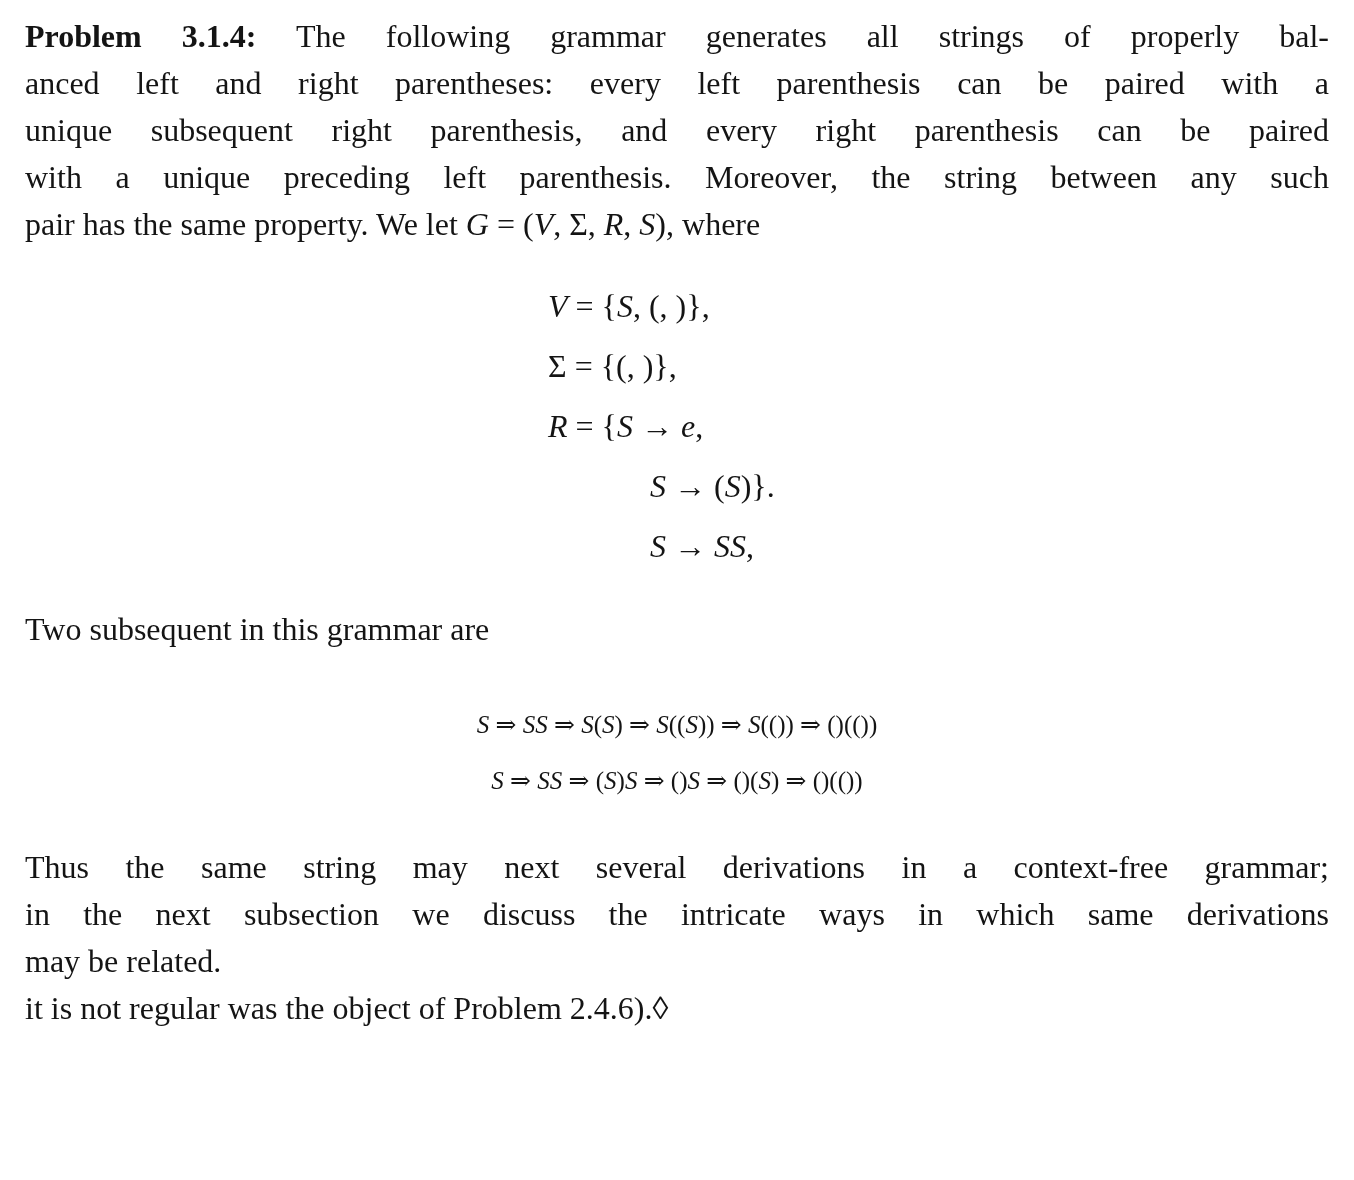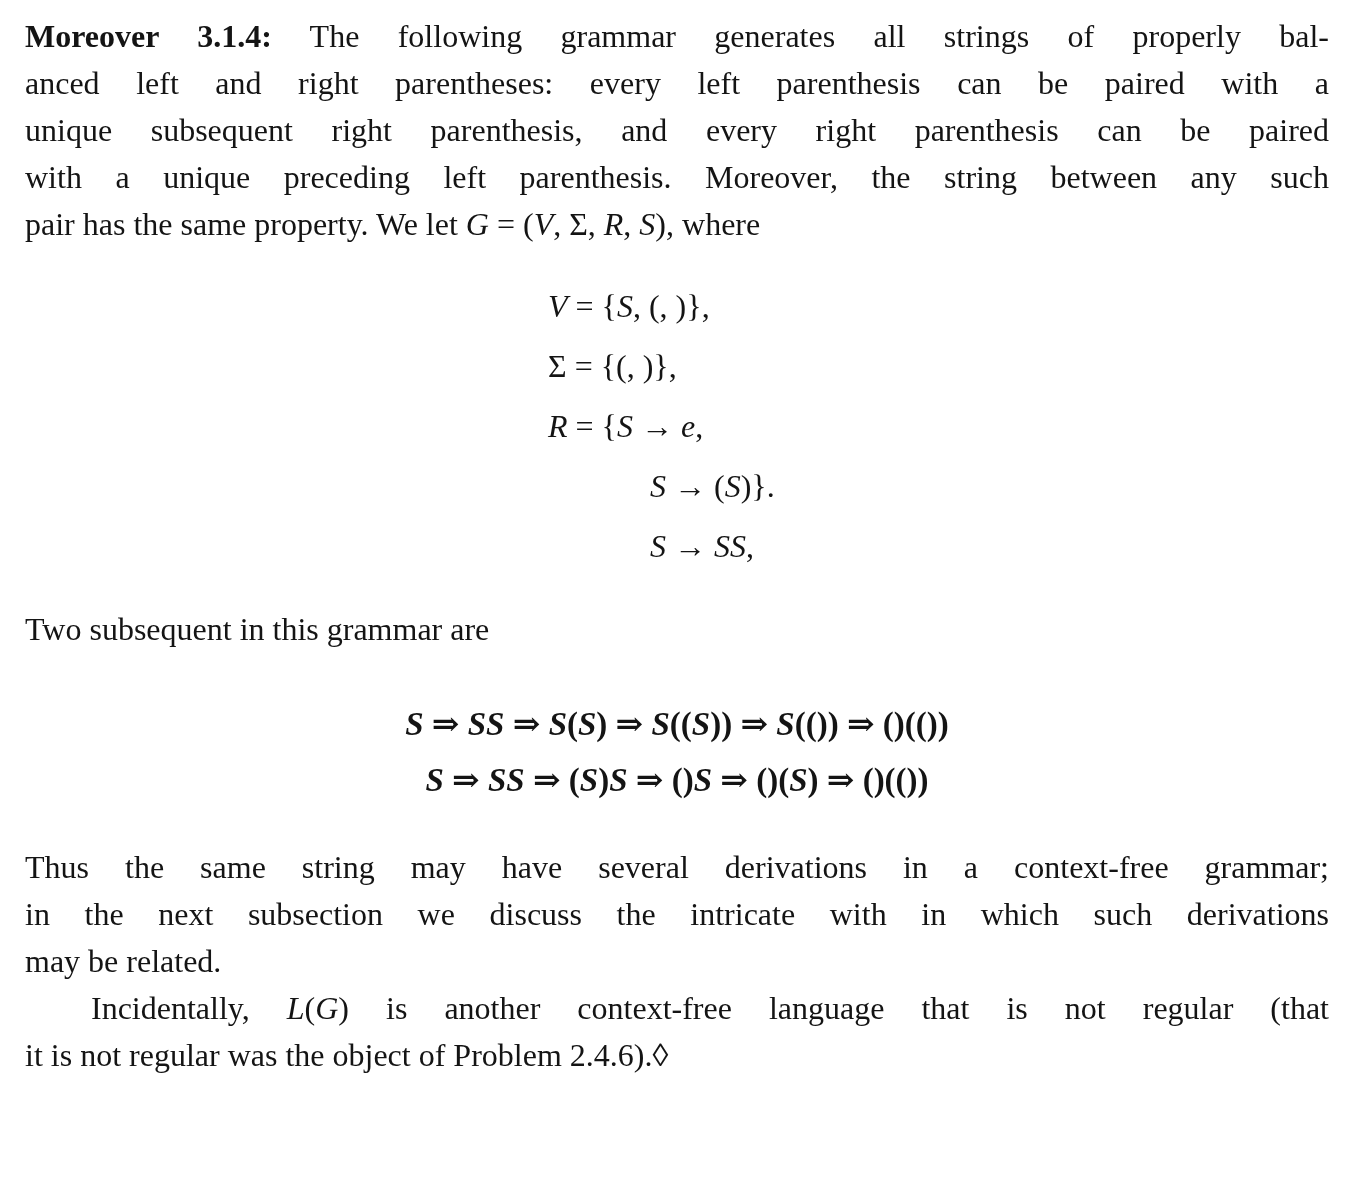--- a/index.html
+++ b/index.html
@@ -37,37 +37,36 @@
     text-align: left;
     text-align-last: left;
     white-space: pre-wrap;
   }
   .eq-row.lhs-indent  { margin-left: 523px; }
   .eq-row.body-indent { margin-left: 625px; }
   .display {
     line-height: 47px;
     text-align: right;
     text-align-last: center;
-    font-size: 33px;
-    font-weight: bold;
+    font-size: 25px;
   }
   .mt-intro   { margin-top: 30px; }
   .mt-der1    { margin-top: 48px; }
   .mt-and     { margin-top: 33px; }
   .mt-der2    { margin-top: 9px;  }
   .mt-thus    { margin-top: 40px; }
   .indent-first { text-indent: 66px; }
 </style>
 </head>
 <body>
 
 <div class="page">
 
   <div>
-    <div class="line"><span class="b">Moreover 3.1.4:</span><span> The following grammar generates all strings of properly bal-</span></div>
+    <div class="line"><span class="b">Problem 3.1.4:</span><span> The following grammar generates all strings of properly bal-</span></div>
     <div class="line"><span>anced left and right parentheses: every left parenthesis can be paired with a</span></div>
     <div class="line"><span>unique subsequent right parenthesis, and every right parenthesis can be paired</span></div>
     <div class="line"><span>with a unique preceding left parenthesis. Moreover, the string between any such</span></div>
     <div class="line noj"><span>pair has the same property. We let </span><span class="i">G</span><span> = (</span><span class="i">V</span><span>, Σ, </span><span class="i">R</span><span>, </span><span class="i">S</span><span>), where</span></div>
   </div>
 
   <div class="eq-block">
     <div class="eq-row lhs-indent"><span class="i">V</span><span> = {</span><span class="i">S</span><span>, (, )},</span></div>
     <div class="eq-row lhs-indent"><span>Σ = {(, )},</span></div>
     <div class="eq-row lhs-indent"><span class="i">R</span><span> = {</span><span class="i">S</span><span> → </span><span class="i">e</span><span>,</span></div>
@@ -76,25 +75,24 @@
   </div>
 
   <div class="line noj mt-intro">Two subsequent in this grammar are</div>
 
   <div class="display mt-der1"><span class="i">S</span><span> ⇒ </span><span class="i">SS</span><span> ⇒ </span><span class="i">S</span><span>(</span><span class="i">S</span><span>) ⇒ </span><span class="i">S</span><span>((</span><span class="i">S</span><span>)) ⇒ </span><span class="i">S</span><span>(()) ⇒ ()(())</span></div>
 
 
   <div class="display mt-der2"><span class="i">S</span><span> ⇒ </span><span class="i">SS</span><span> ⇒ (</span><span class="i">S</span><span>)</span><span class="i">S</span><span> ⇒ ()</span><span class="i">S</span><span> ⇒ ()(</span><span class="i">S</span><span>) ⇒ ()(())</span></div>
 
   <div class="mt-thus">
-    <div class="line"><span>Thus the same string may have several derivations in a context-free grammar;</span></div>
-    <div class="line"><span>in the next subsection we discuss the intricate with in which such derivations</span></div>
+    <div class="line"><span>Thus the same string may next several derivations in a context-free grammar;</span></div>
+    <div class="line"><span>in the next subsection we discuss the intricate ways in which same derivations</span></div>
     <div class="line noj"><span>may be related.</span></div>
   </div>
 
   <div>
-    <div class="line indent-first"><span>Incidentally, </span><span class="i">L</span><span>(</span><span class="i">G</span><span>) is another context-free language that is not regular (that</span></div>
     <div class="line noj">
       <span><span>it is not regular was the object of Problem 2.4.6).</span></span><span>◊</span>
     </div>
   </div>
 
 </div>
 
 </body></html>

